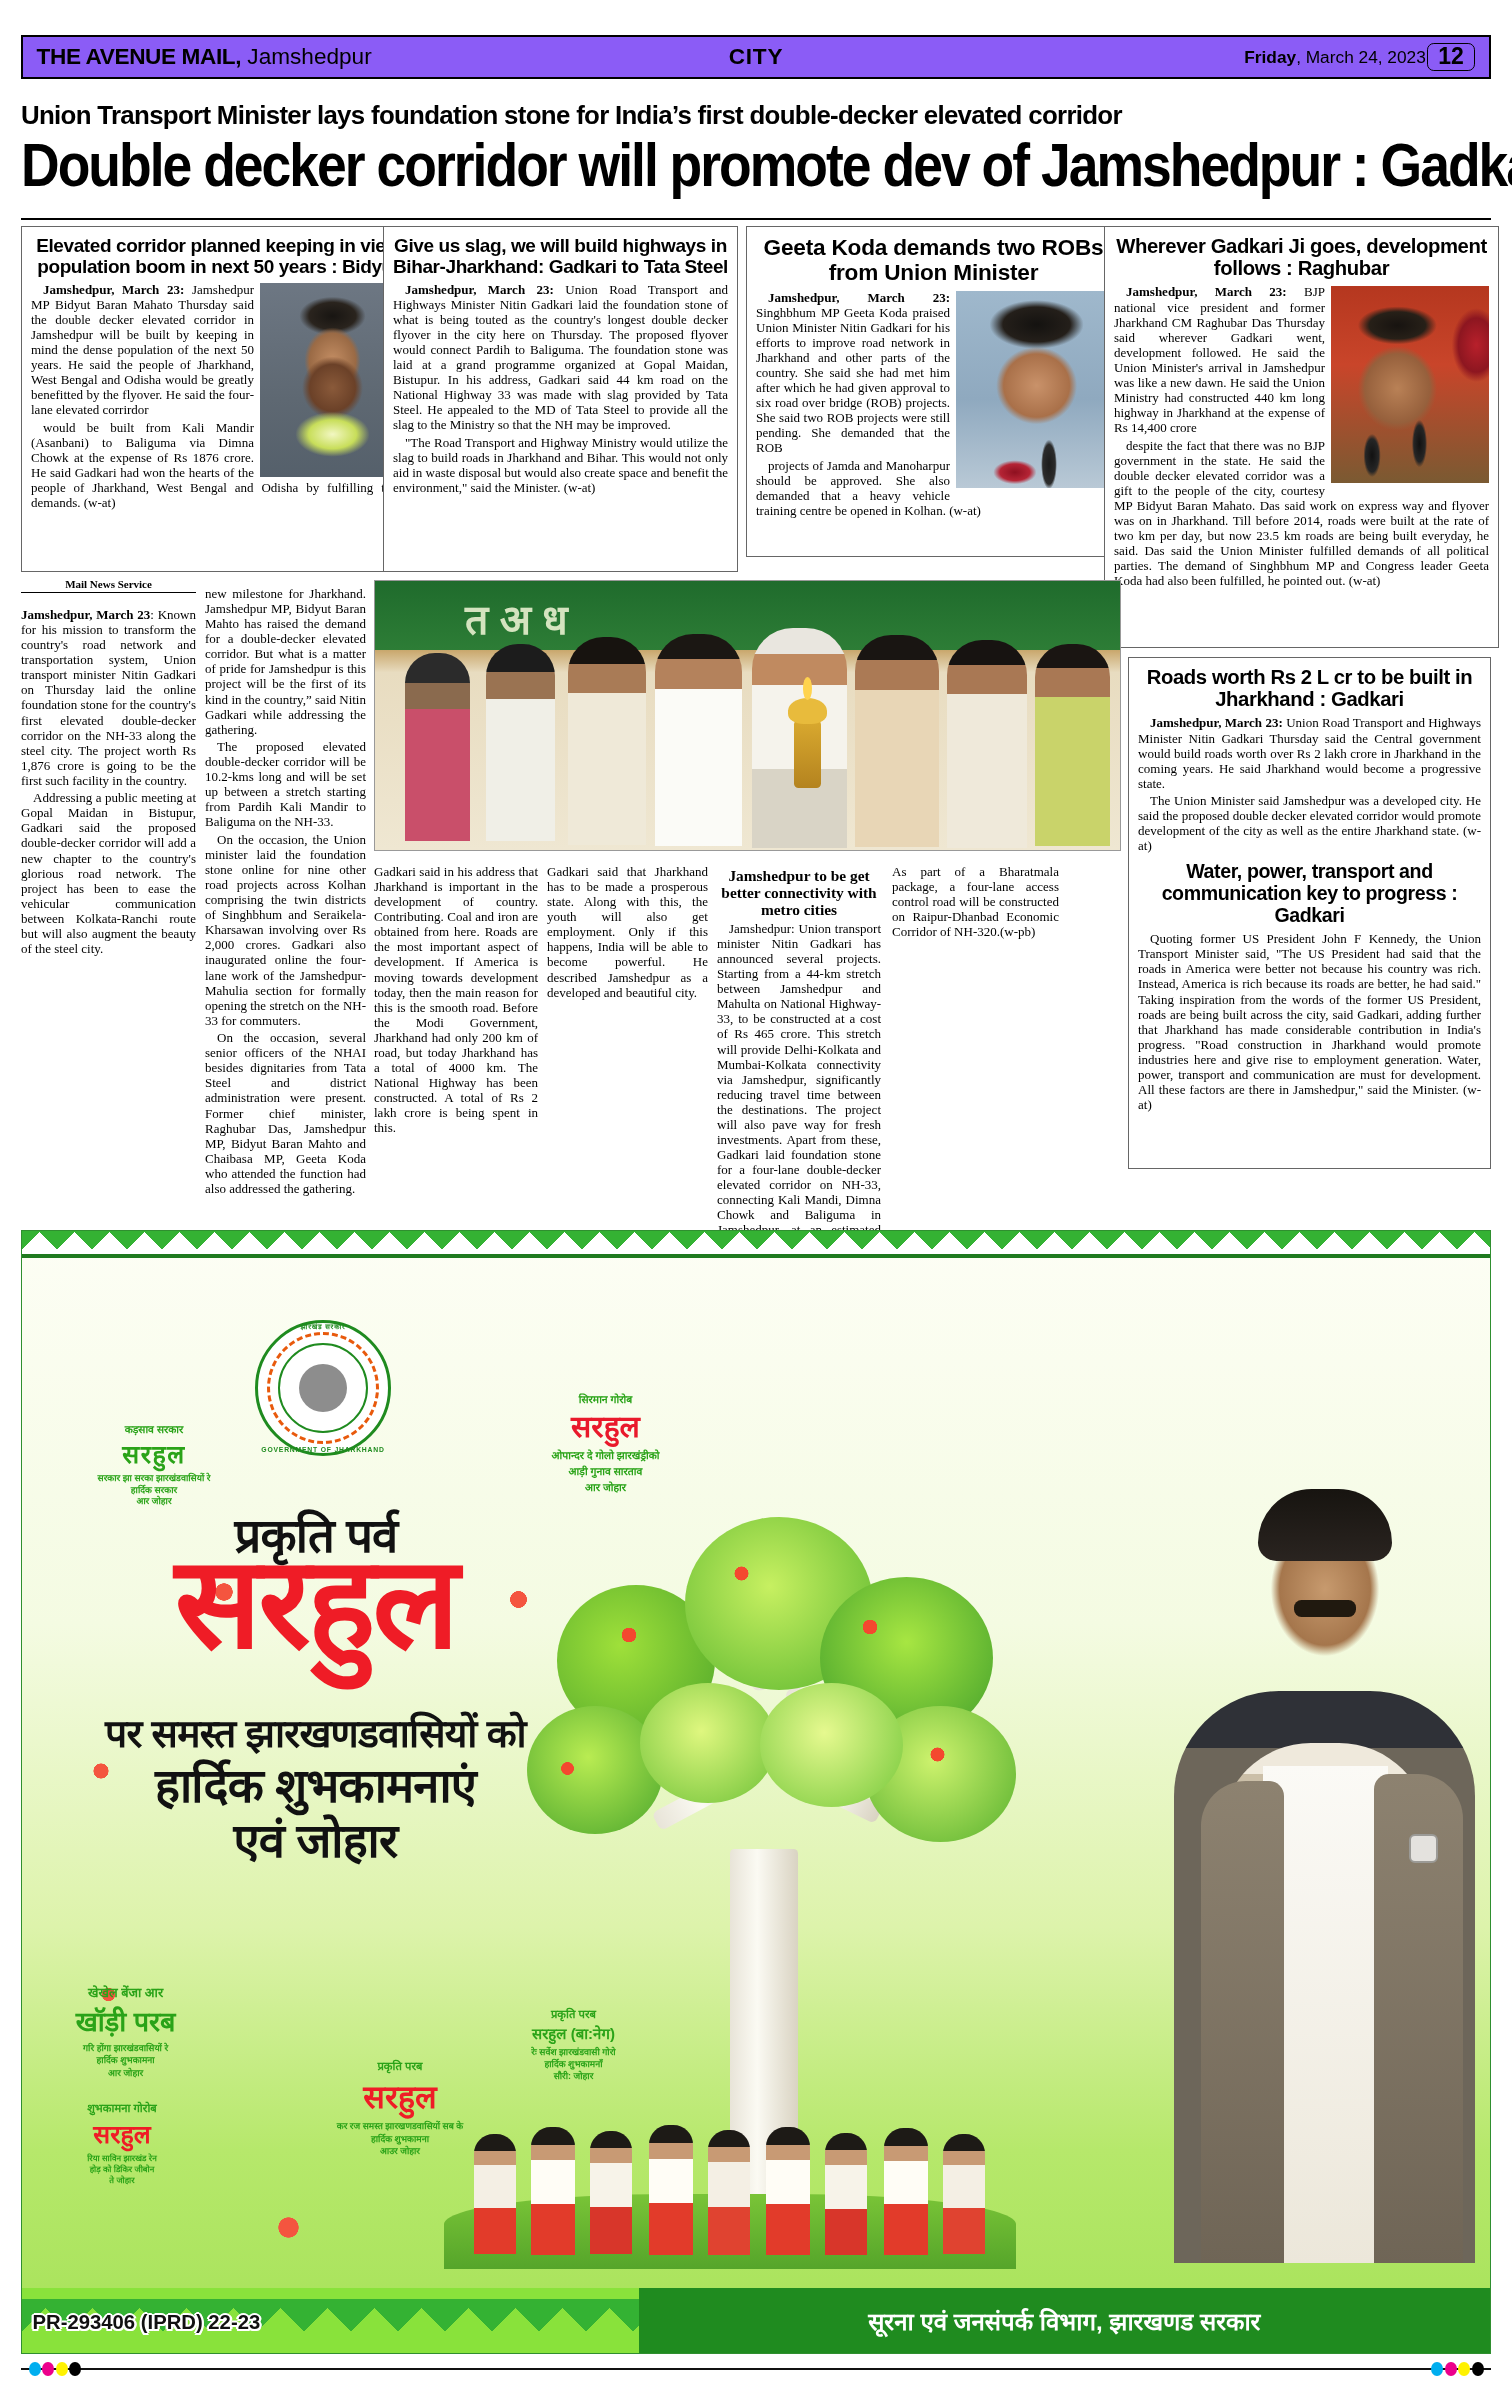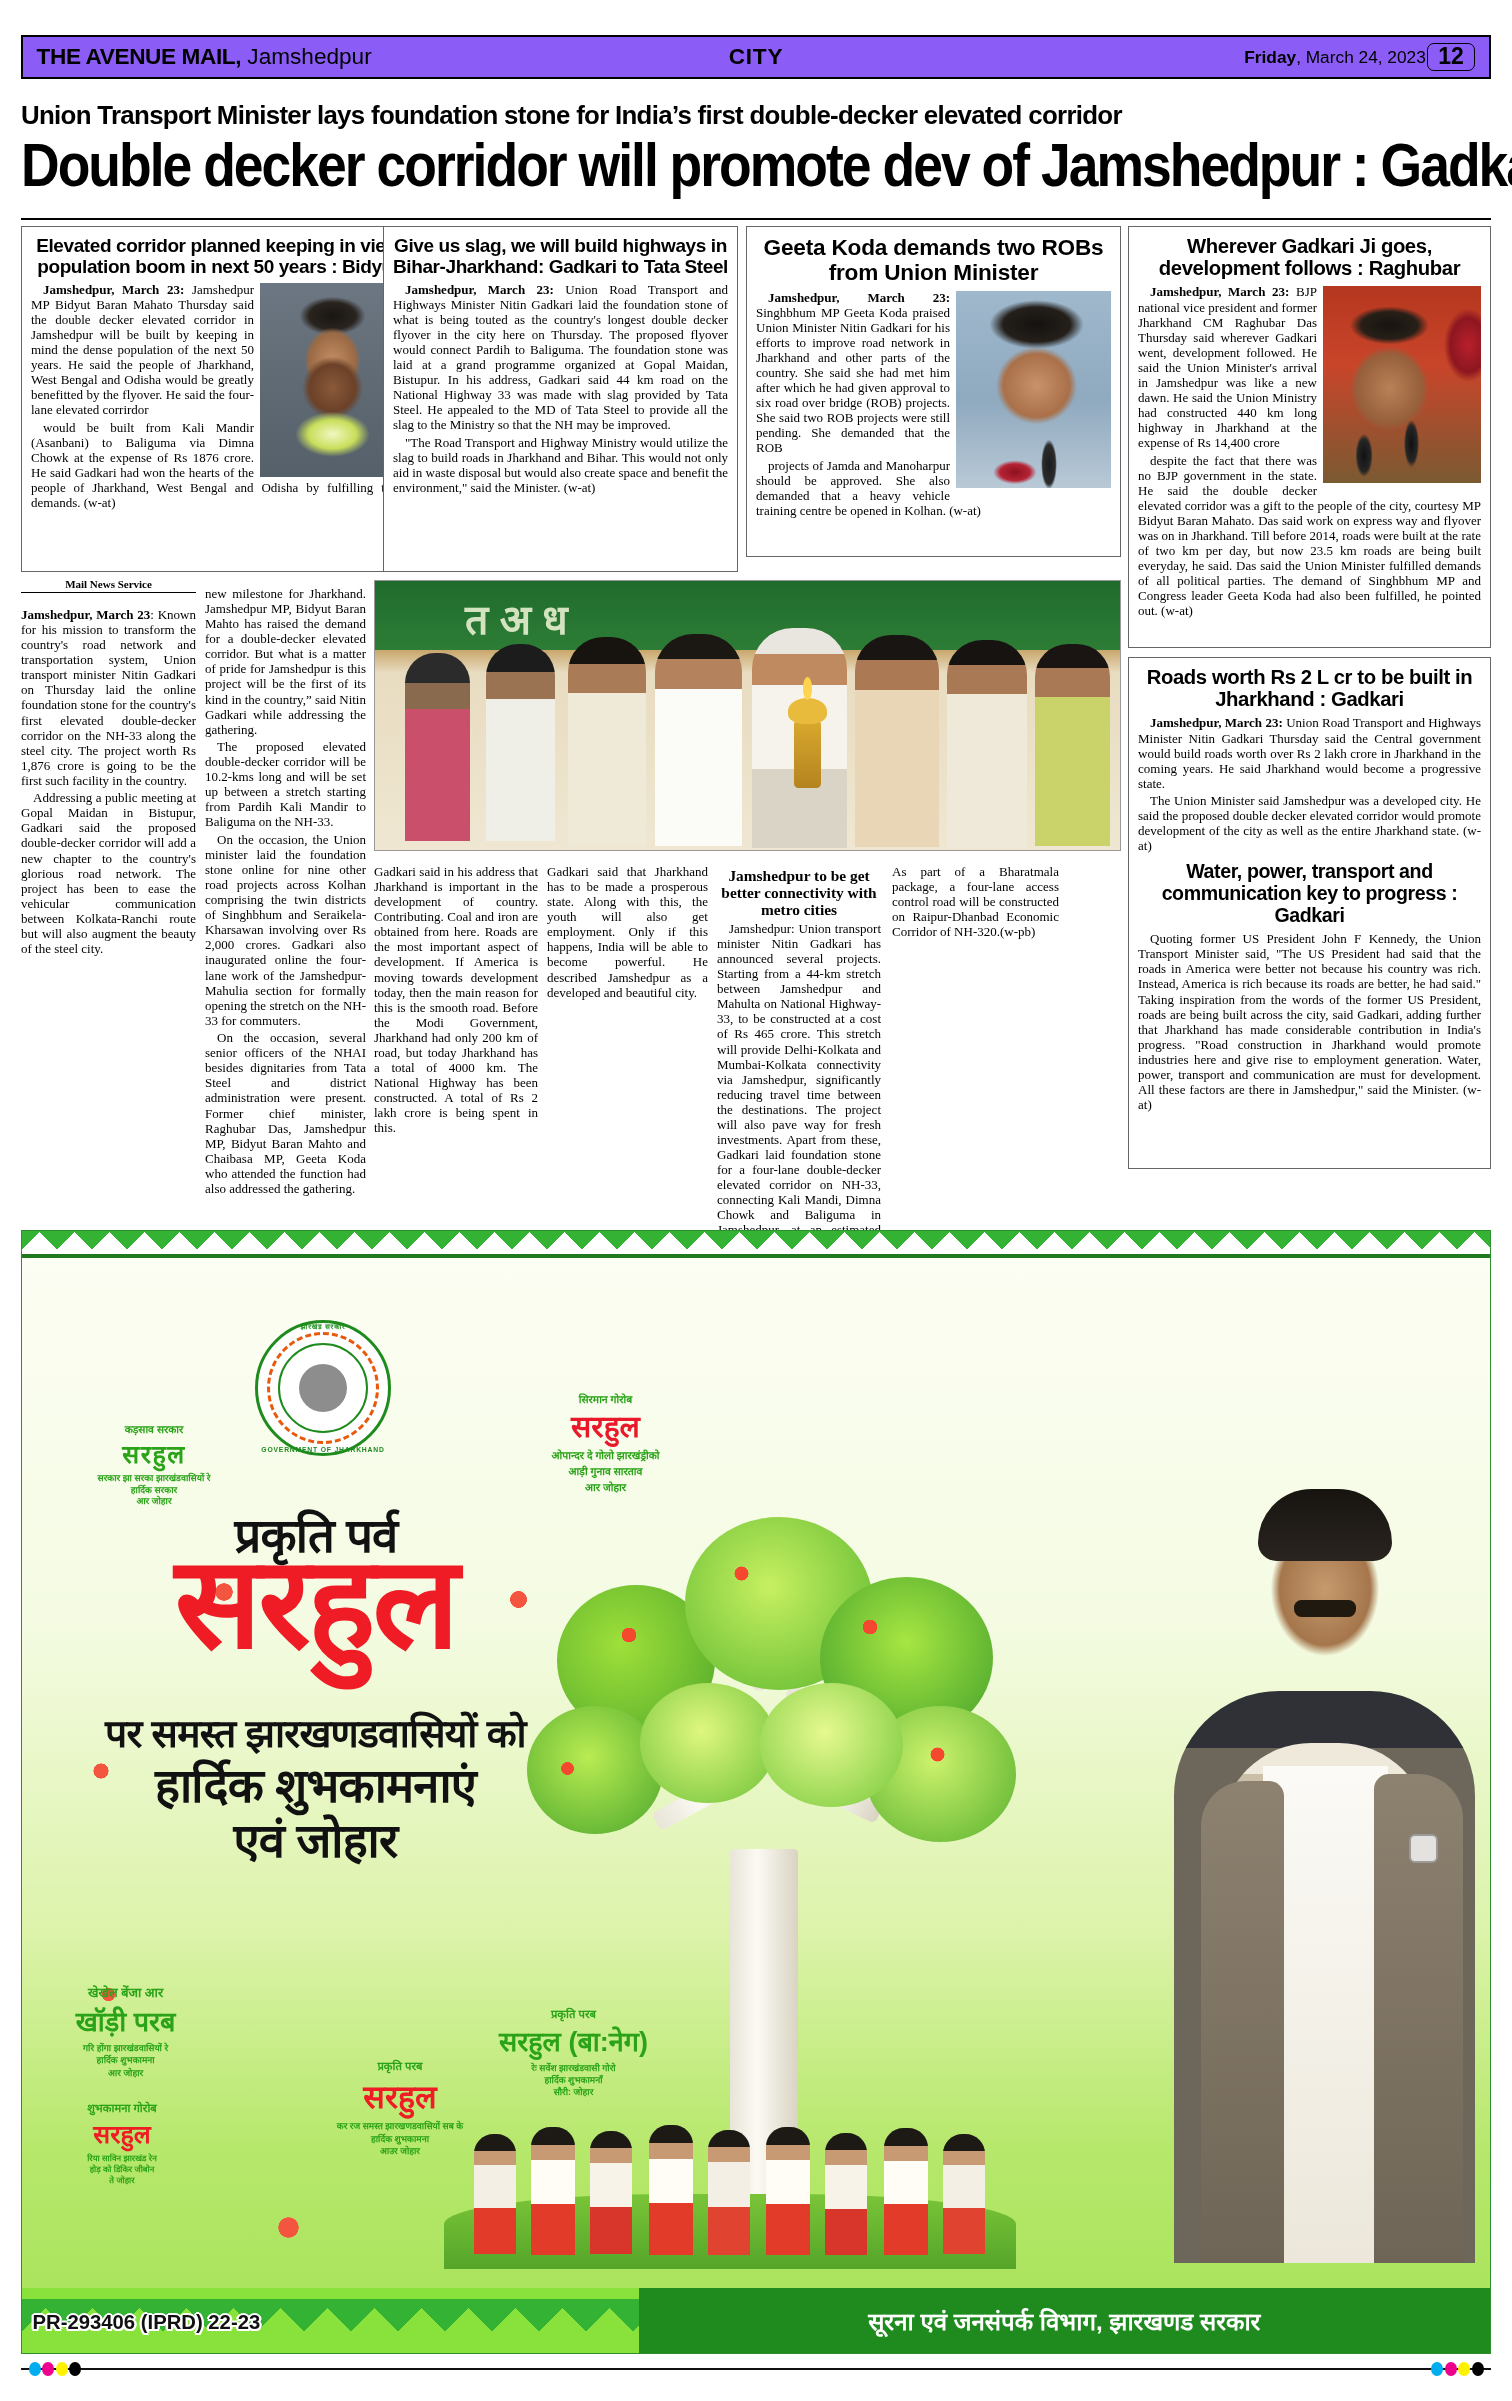--- a/index.html
+++ b/index.html
@@ -72,21 +72,21 @@
   
   .tbox {
     position:absolute; top:226px;
     border:1.5px solid #666;
     background:#fff;
     padding:7.5px 9px 6px 9px;
   }
   #tbox1 { left:21px;   width:394px; height:346px; }
   #tbox2 { left:383px;  width:355px; height:346px; }
   #tbox3 { left:746px;  width:375px; height:331px; }
-  #tbox4 { left:1128px; width:363px; height:422px; }
+  #tbox4 { left:1104px; width:395px; height:422px; }
 
   .tb-head {
     font-family:"Liberation Sans", sans-serif;
     font-weight:bold; text-align:center;
     line-height:1.12;
     letter-spacing:-0.4px;
     margin-bottom:4.5px;
   }
   #tbox1 .tb-head, #tbox2 .tb-head { font-size:19px; }
   #tbox3 .tb-head { font-size:22.6px; letter-spacing:-0.2px; }
@@ -261,21 +261,21 @@
   #ol-s2 .l2 { font-size:25px; color:#ef1c26; margin:1.5px 0; }
   #ol-s2 .l3 { font-size:8.3px; }
 
   #ol-s3 { left:297px; top:828px; width:162px; }
   #ol-s3 .l1 { font-size:11.3px; }
   #ol-s3 .l2 { font-size:32px; color:#ef1c26; margin:1.5px 0; }
   #ol-s3 .l3 { font-size:9px; }
 
   #ol-s4 { left:465px; top:776px; width:173px; }
   #ol-s4 .l1 { font-size:11.3px; }
-  #ol-s4 .l2 { font-size:27px; margin:1.5px 0; }
+  #ol-s4 .l2 { font-size:15px; margin:1.5px 0; }
   #ol-s4 .l3 { font-size:9px; }
 
   
   .tree { position:absolute; left:482px; top:226px; width:542px; height:798px; }
   .trunk {
     position:absolute; left:226px; top:392px; width:68px; height:377px;
     background:linear-gradient(90deg,#e8e4d8,#fbfaf3 40%,#d9d3c2);
     border-radius:4.5px;
   }
   .branch {

